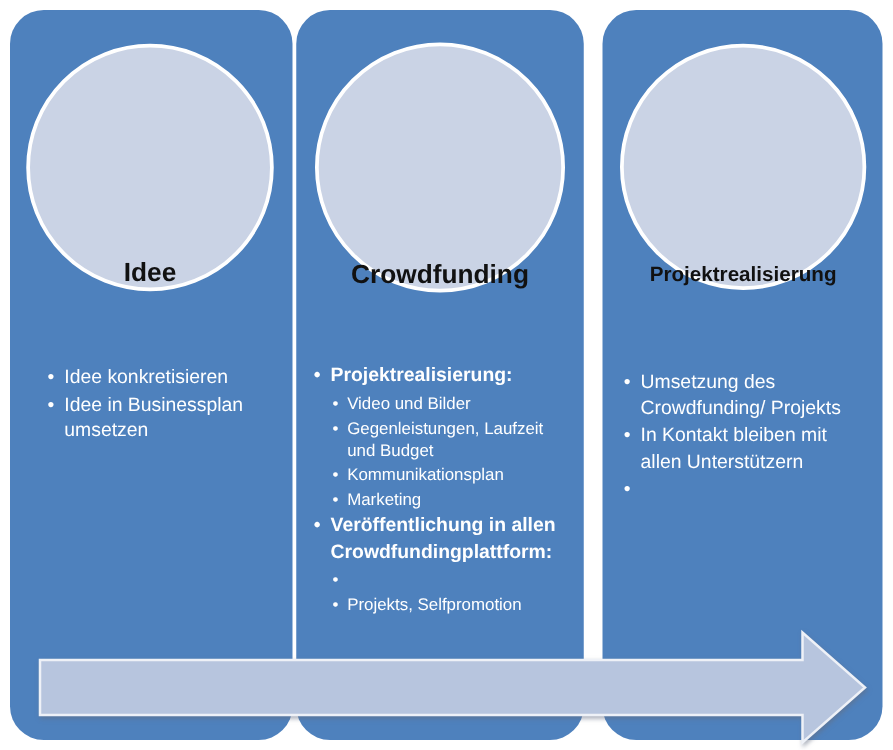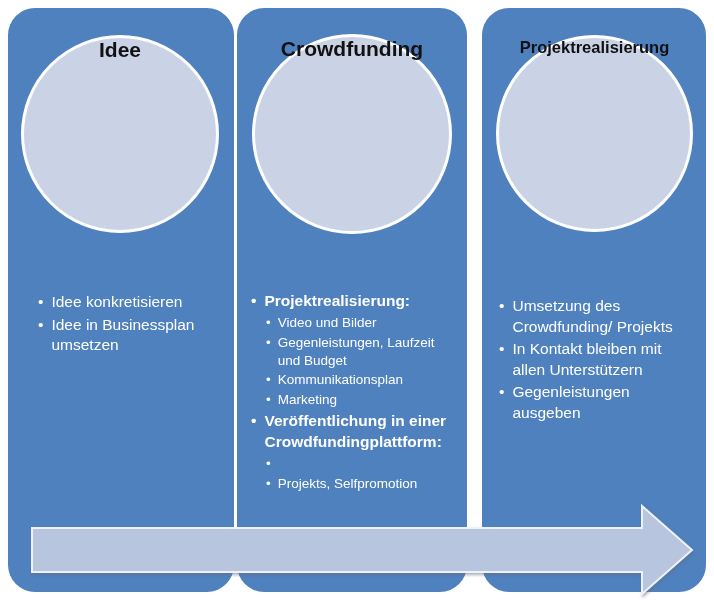--- a/index.html
+++ b/index.html
@@ -14,21 +14,21 @@
   }
   .col-0{left:8px;width:226px;}
   .col-1{left:237px;width:230px;text-decoration:underline;}
   .col-2{left:482px;width:224px;}
 
   .circle{
     position:absolute;border-radius:50%;
     background:var(--circle-bg,#cad3e5);
     border:3px solid var(--circle-border,#ffffff);
     box-sizing:border-box;
-    display:flex;align-items:flex-start;justify-content:center;
+    display:flex;align-items:flex-end;justify-content:center;
     text-align:center;
   }
   .col-0 .circle{left:13px;top:27px;width:198px;height:198px;}
   .col-1 .circle{left:15px;top:26px;width:200px;height:200px;}
   .col-2 .circle{left:14px;top:27px;width:197px;height:197px;}
 
   .title{
     font-weight:700;color:var(--title-color,#111111);
     line-height:1.1;padding:0 4px;
   }
@@ -101,21 +101,21 @@
         <li class="item level-2">
           <span class="dot">•</span>
           <span class="txt">Kommunikationsplan</span>
         </li>
         <li class="item level-2">
           <span class="dot">•</span>
           <span class="txt">Marketing</span>
         </li>
         <li class="item level-1 bold">
           <span class="dot">•</span>
-          <span class="txt">Veröffentlichung in einer
+          <span class="txt">Veröffentlichung in allen
 Crowdfundingplattform:</span>
         </li>
         <li class="item level-2">
           <span class="dot">•</span>
         </li>
         <li class="item level-2">
           <span class="dot">•</span>
           <span class="txt">Projekts, Selfpromotion</span>
         </li>
       </ul>
@@ -131,22 +131,20 @@
           <span class="txt">Umsetzung des
 Crowdfunding/ Projekts</span>
         </li>
         <li class="item level-1">
           <span class="dot">•</span>
           <span class="txt">In Kontakt bleiben mit
 allen Unterstützern</span>
         </li>
         <li class="item level-1">
           <span class="dot">•</span>
-          <span class="txt">Gegenleistungen
-ausgeben</span>
         </li>
       </ul>
   </section>
 
   <svg class="arrow-svg" width="714" height="600" viewBox="0 0 714 600">
     <polygon class="arrow-shape" points="32,528 642,528 642,506 692,550 642,594 642,572 32,572"></polygon>
   </svg>
 
 </div>
 

